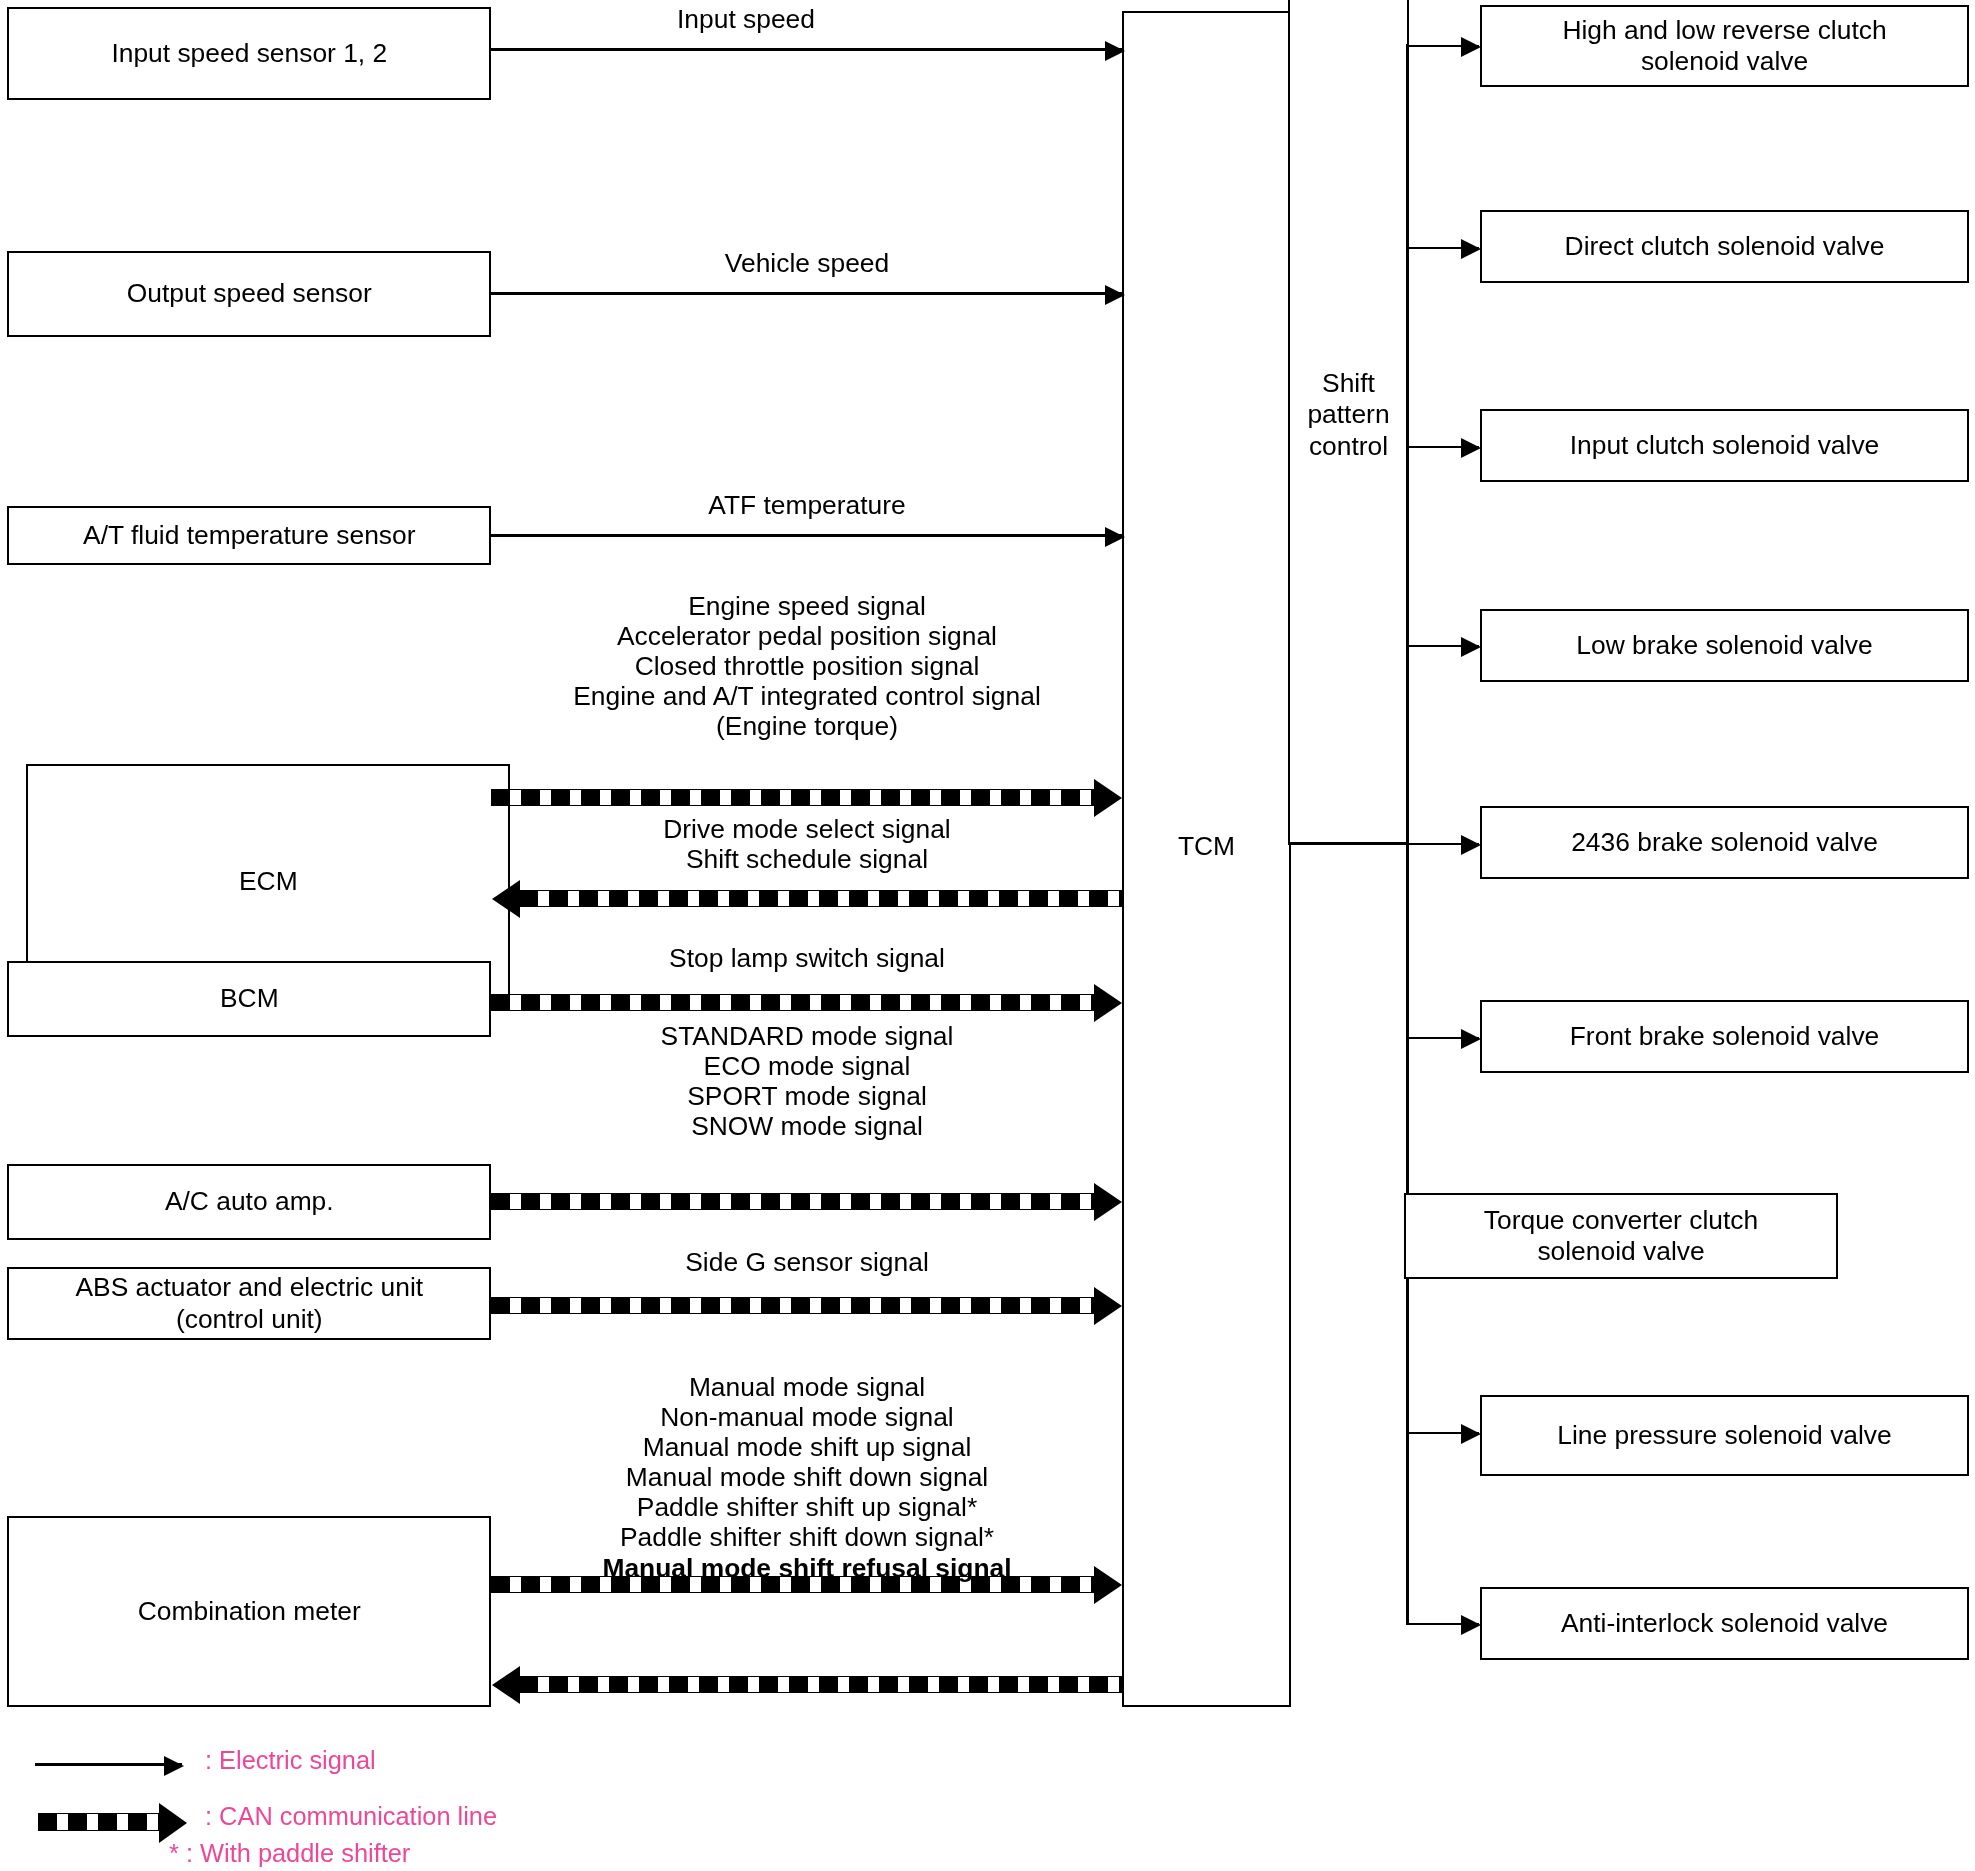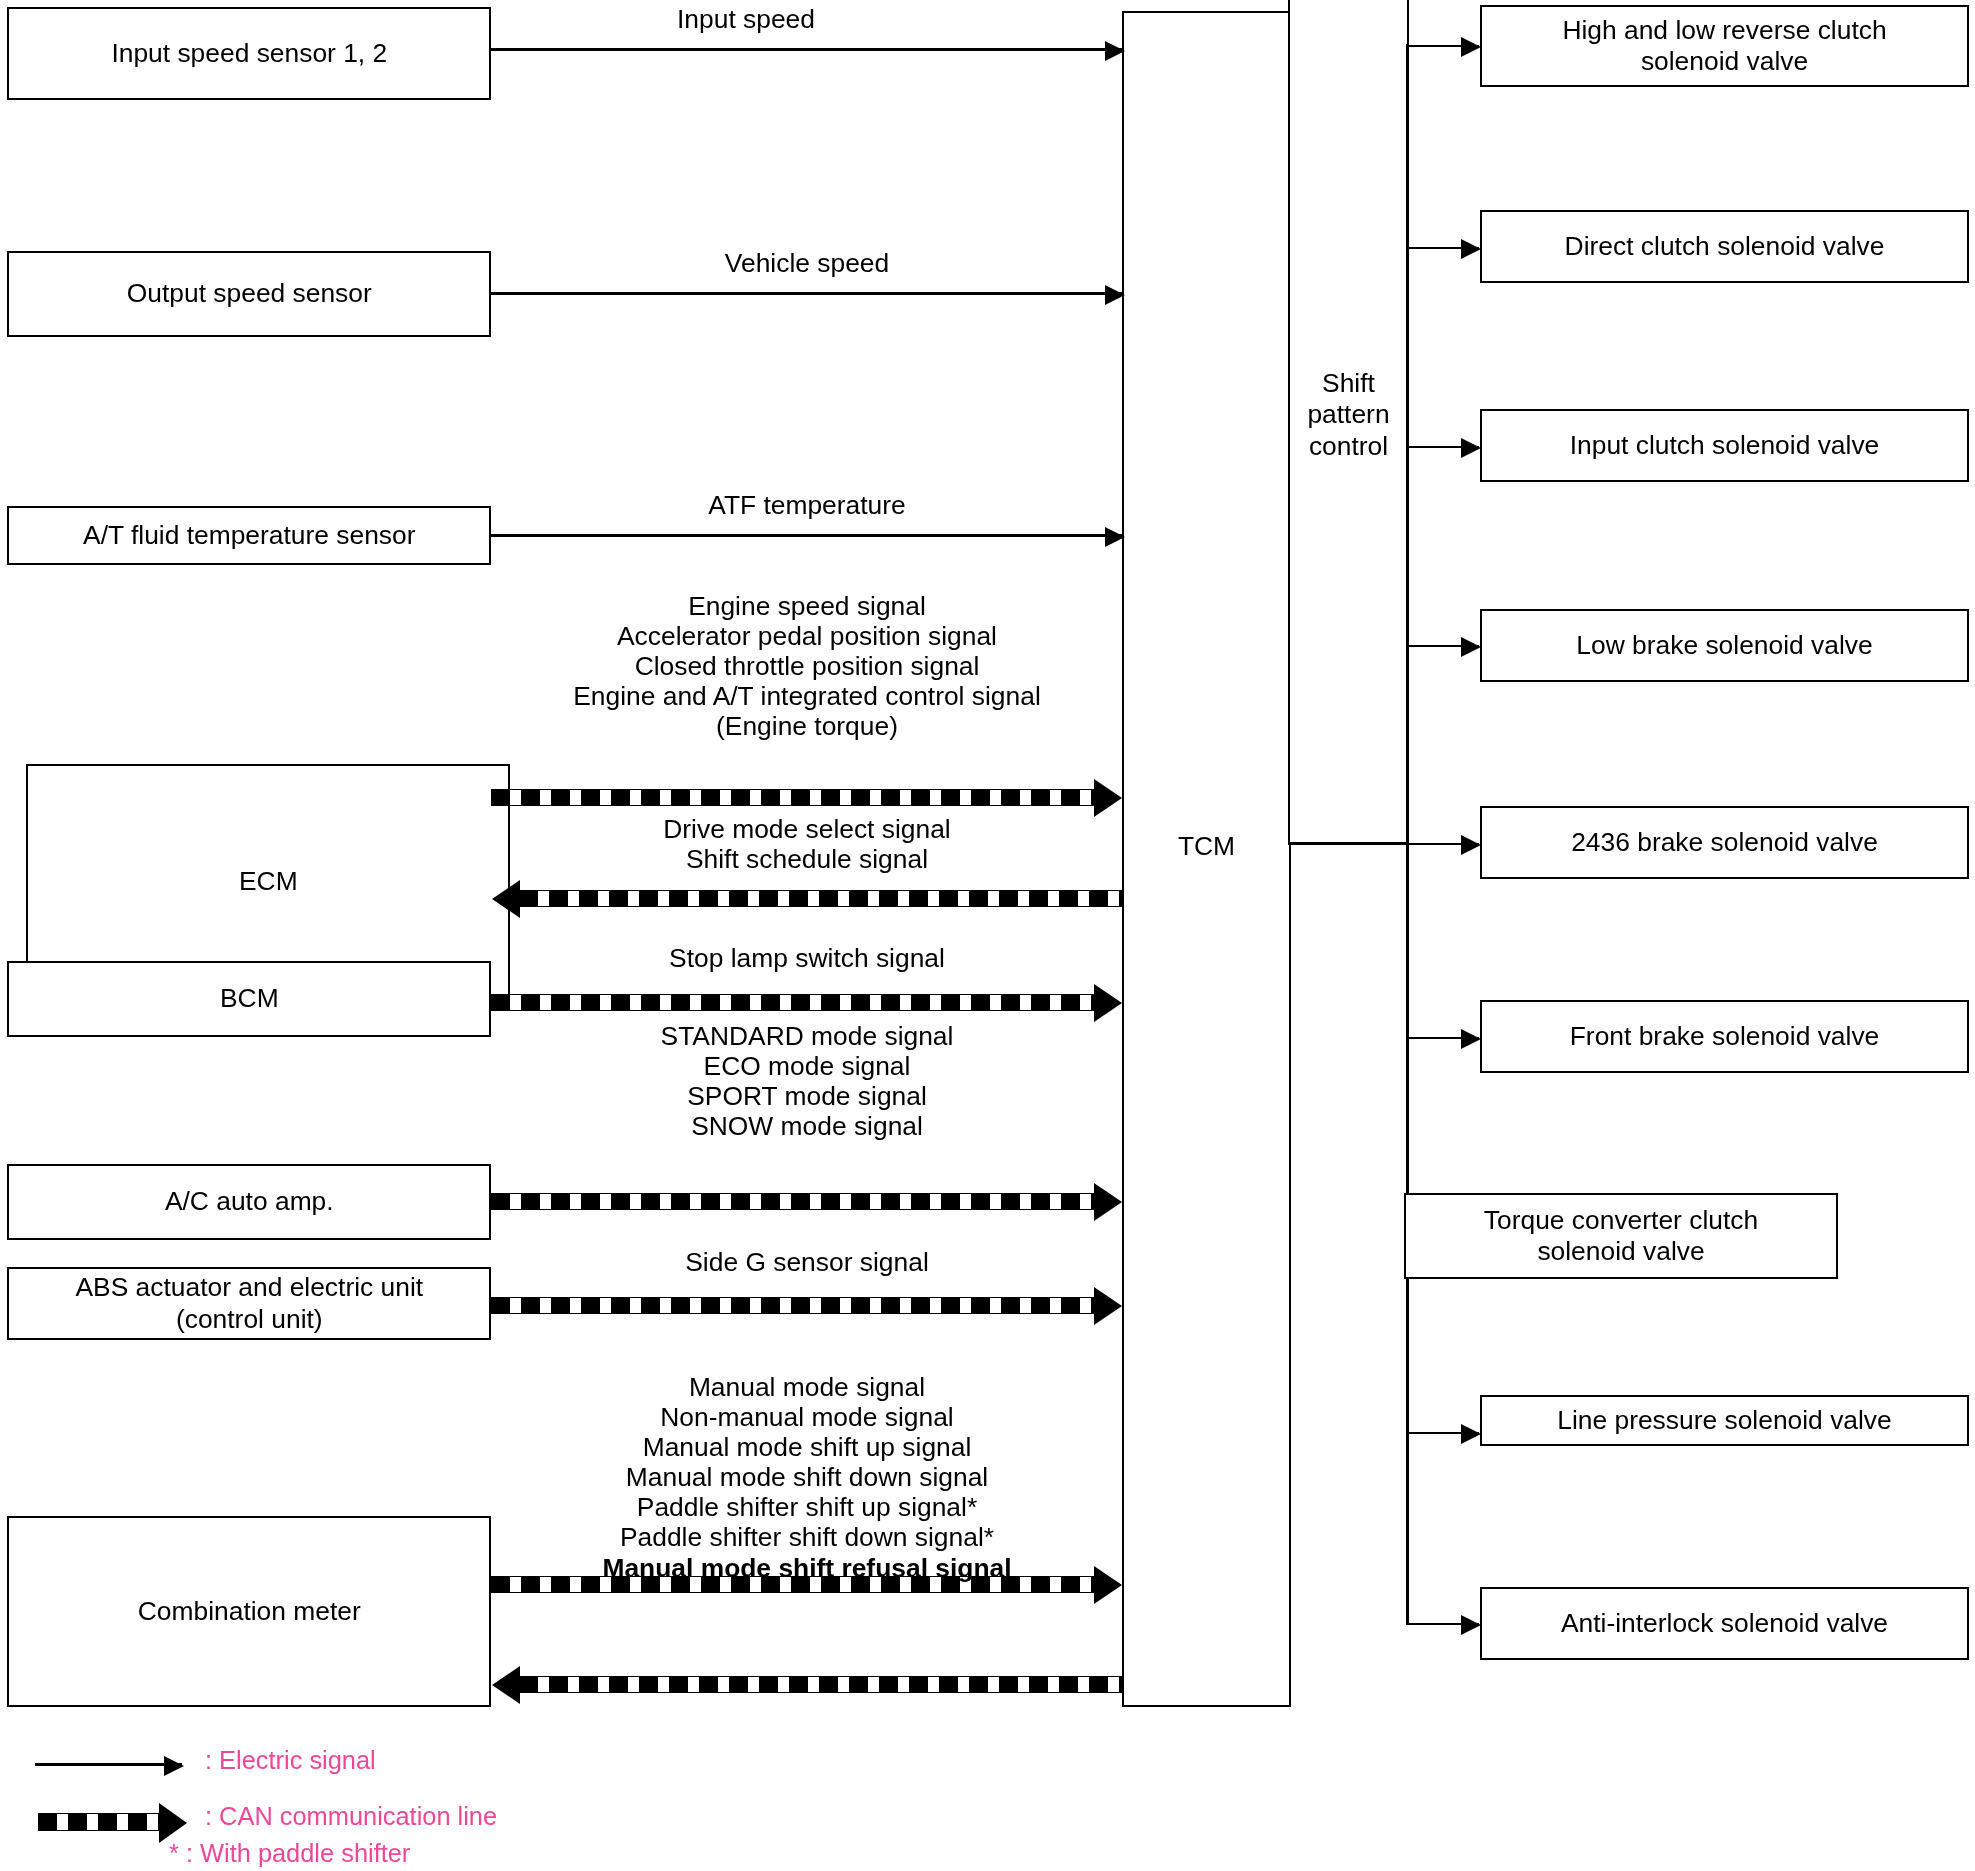--- a/index.html
+++ b/index.html
@@ -259,21 +259,21 @@
   <div class="box" style="left:1480px; top:806px; width:489px; height:73px;">2436 brake solenoid valve</div>
 
   <div class="esig" style="left:1406px; top:1037px; width:73px; border-top:2.9px solid #000;"></div>
   <div class="box" style="left:1480px; top:1000px; width:489px; height:73px;">Front brake solenoid valve</div>
 
   <div class="esig" style="left:1406px; top:1236px; width:73px; border-top:2.9px solid #000;"></div>
   <div class="box" style="left:1404px; top:1193px; width:434px; height:86px;">Torque converter clutch
 solenoid valve</div>
 
   <div class="esig" style="left:1406px; top:1432px; width:73px; border-top:2.9px solid #000;"></div>
-  <div class="box" style="left:1480px; top:1395px; width:489px; height:51px;">Line pressure solenoid valve</div>
+  <div class="box" style="left:1480px; top:1395px; width:489px; height:81px;">Line pressure solenoid valve</div>
 
   <div class="esig" style="left:1406px; top:1623px; width:73px; border-top:2.9px solid #000;"></div>
   <div class="box" style="left:1480px; top:1587px; width:489px; height:73px;">Anti-interlock solenoid valve</div>
 
   <div class="legend-arrow-e" style="left:35px; top:1763px;"></div>
   <div class="legend-row" style="left:205px; top:1746px;">: Electric signal</div>
 
   <div class="legend-arrow-c" style="left:38px; top:1813px;"></div>
   <div class="legend-row" style="left:205px; top:1802px;">: CAN communication line</div>
 

